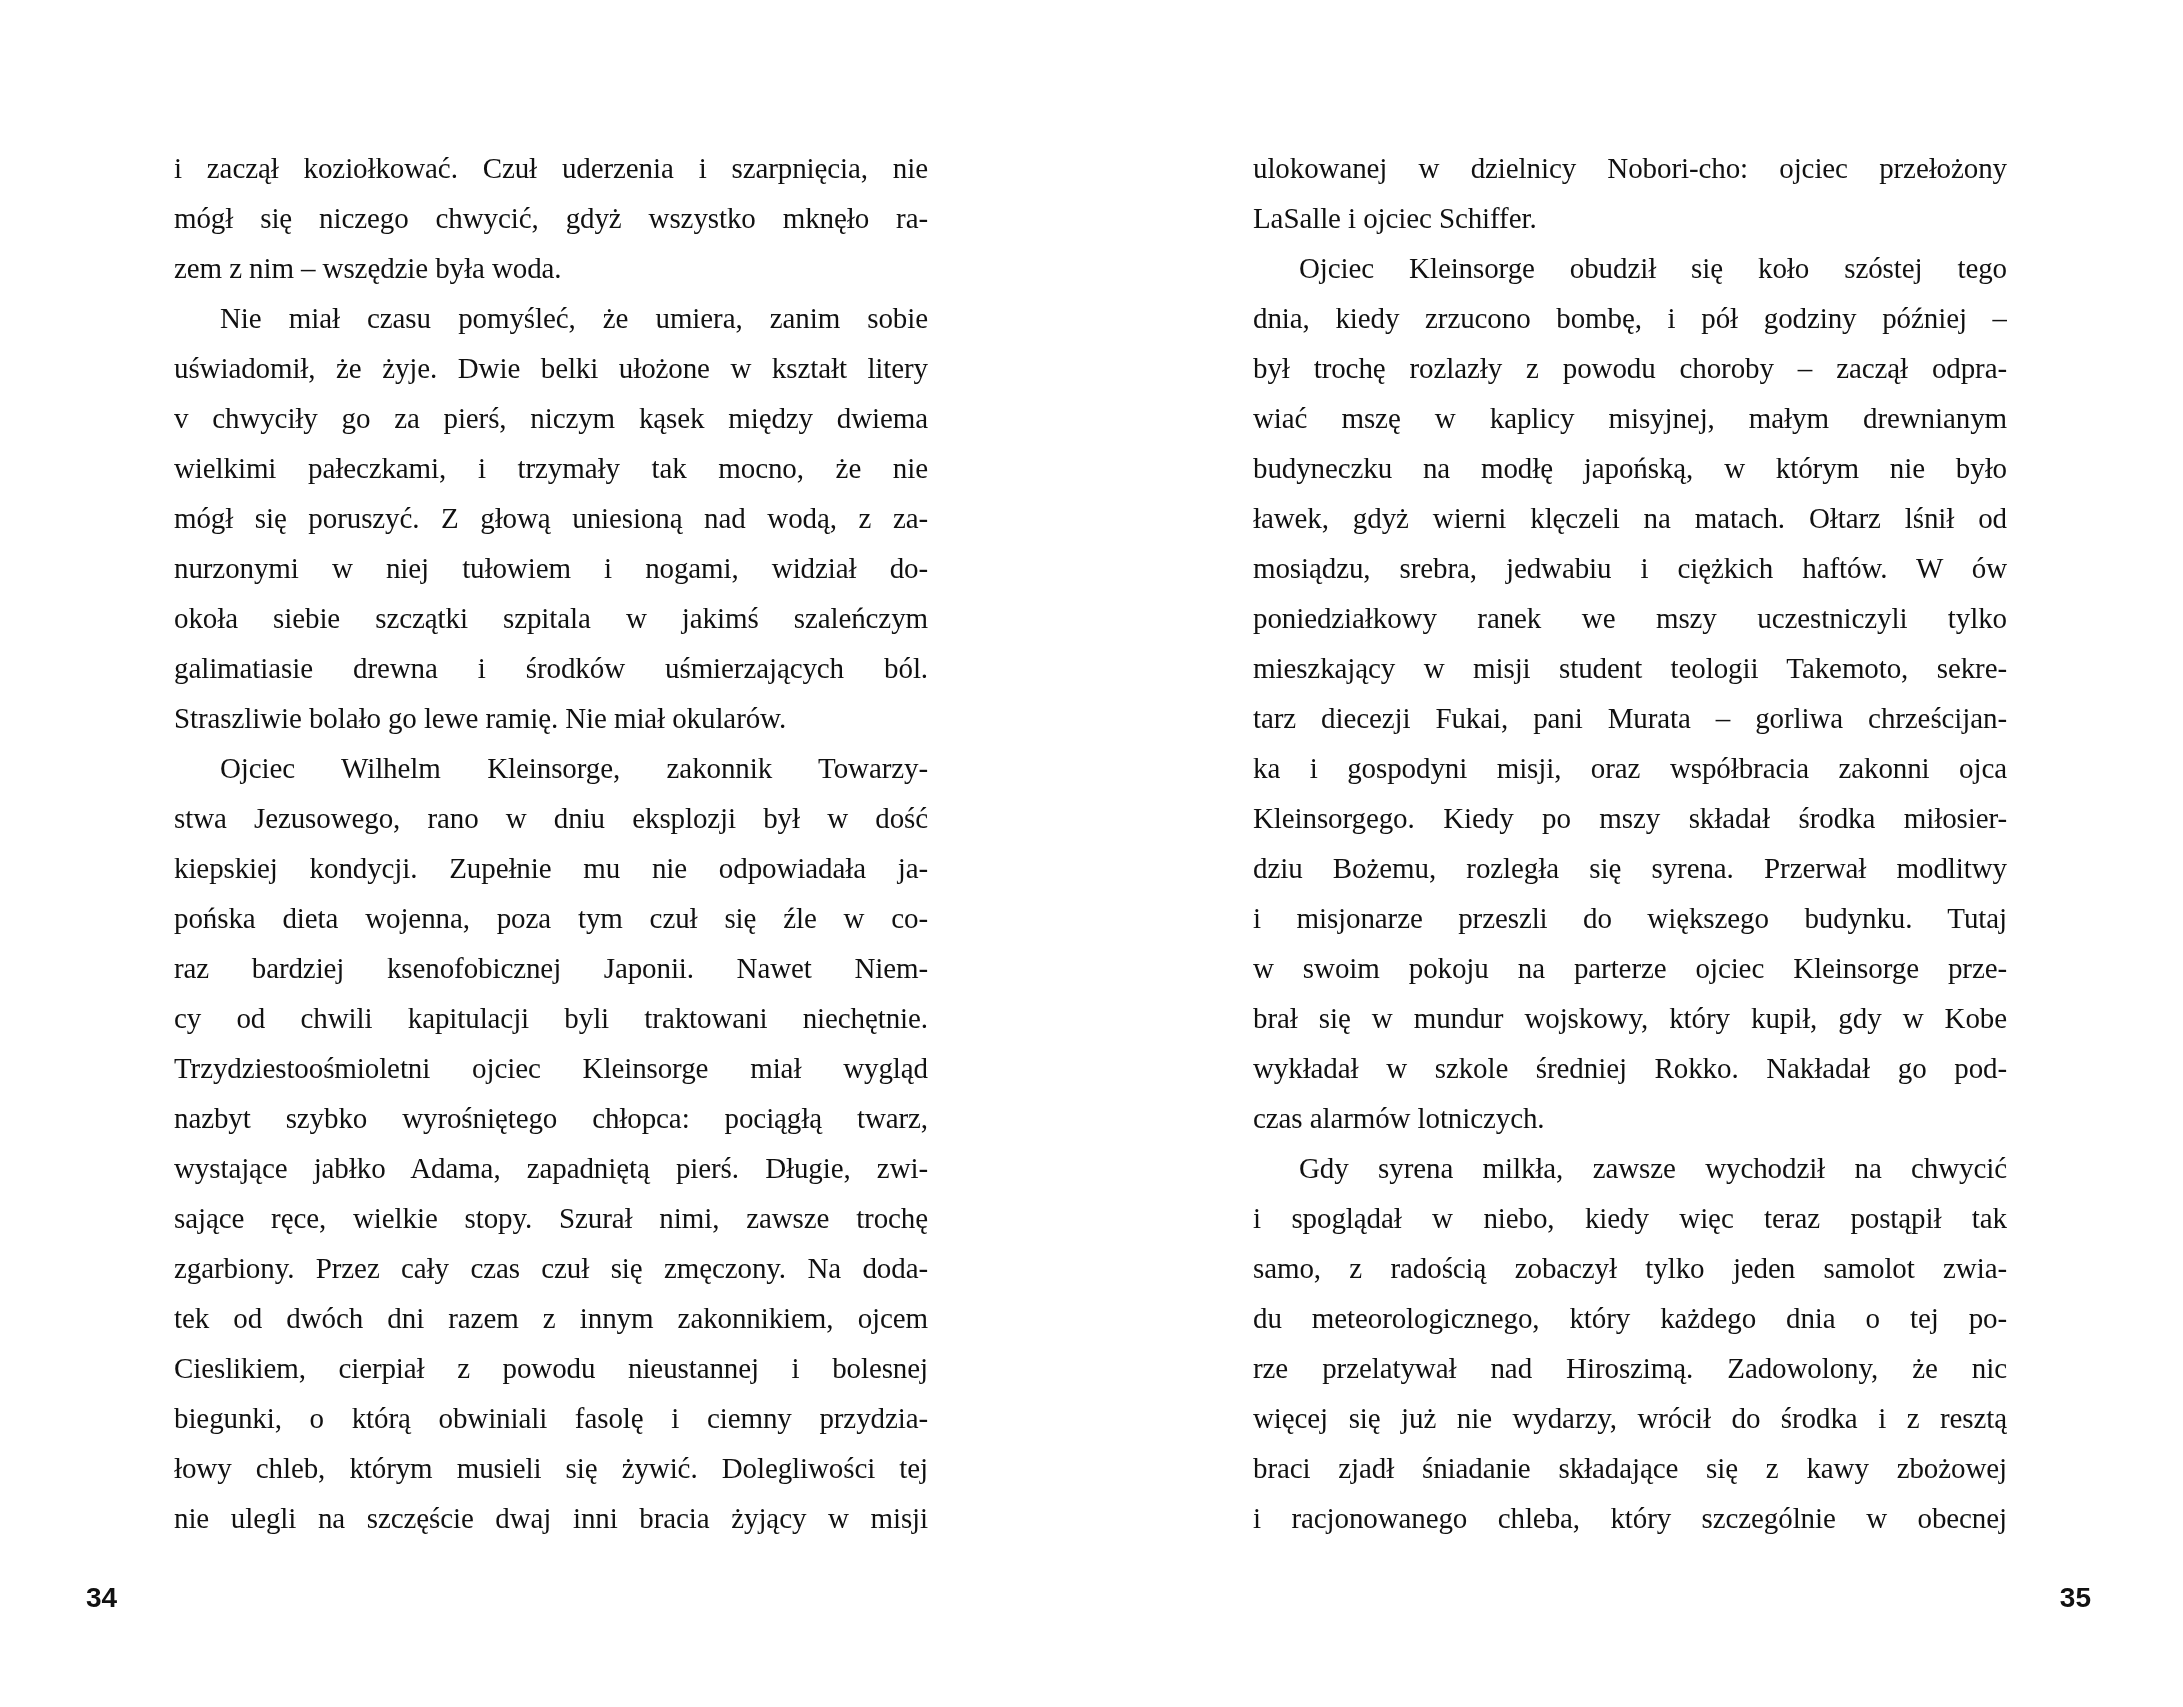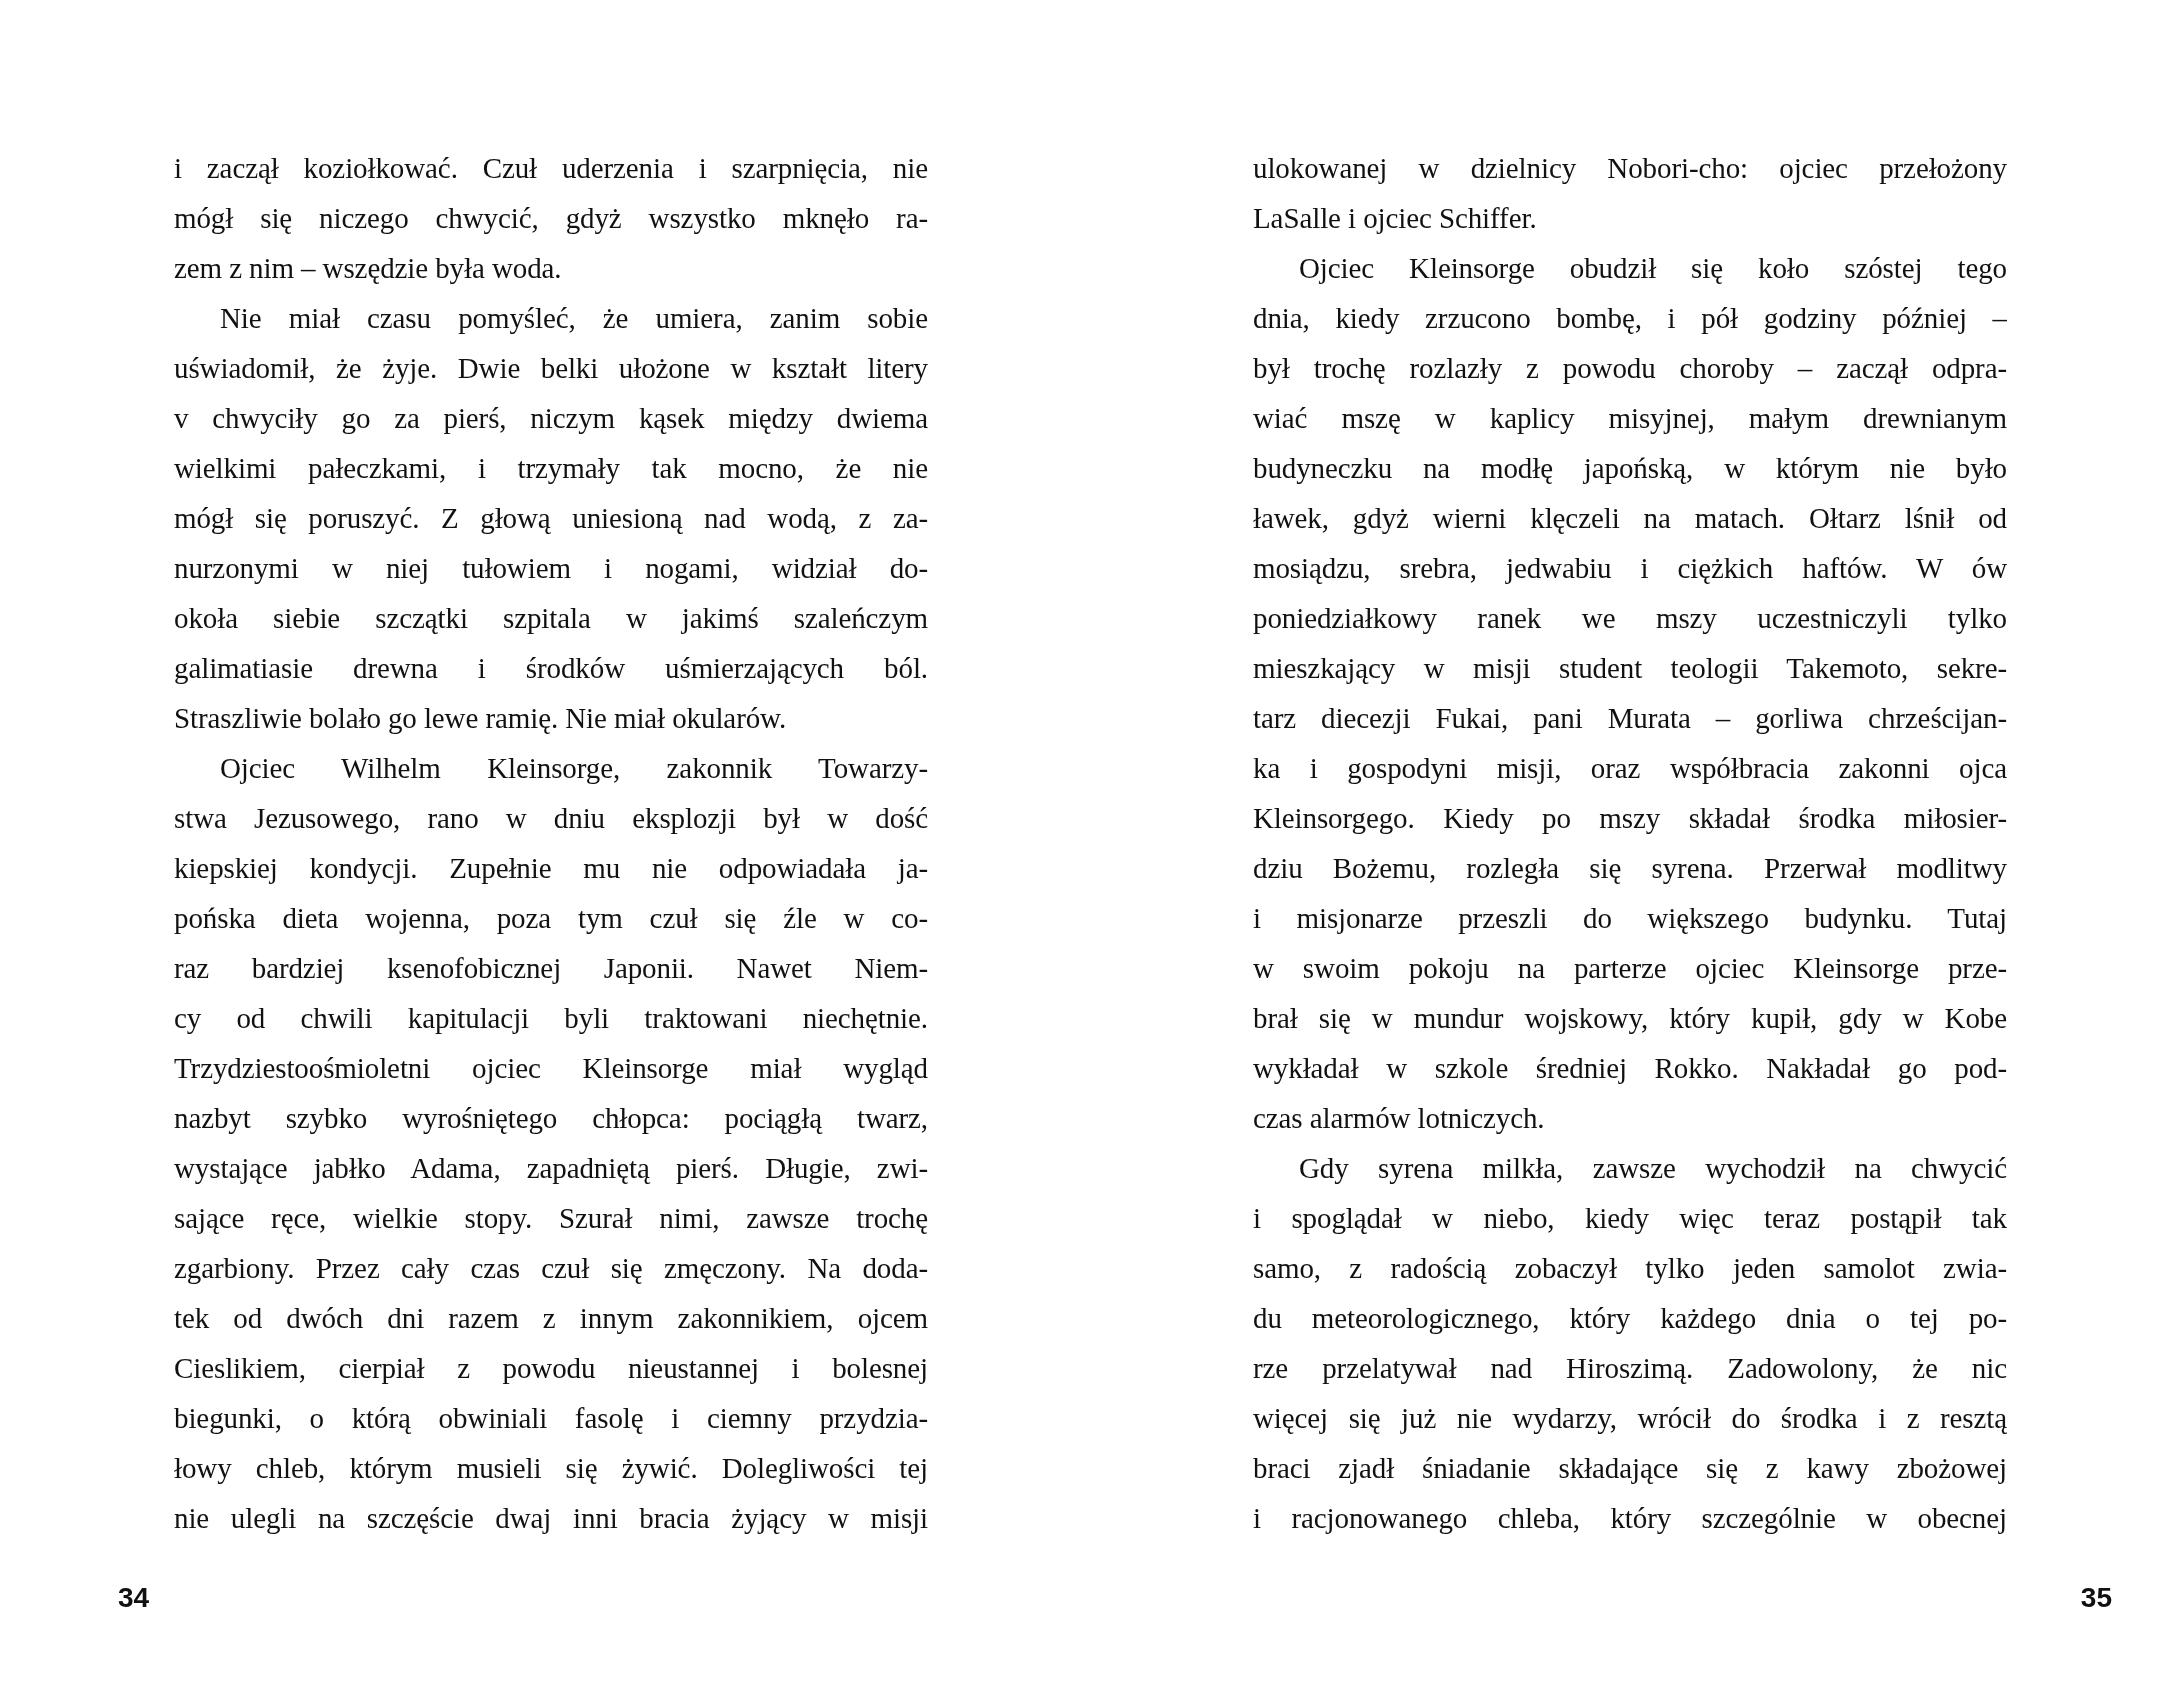--- a/index.html
+++ b/index.html
@@ -44,22 +44,22 @@
   .line.end    { text-align-last: left; }
   .line.indent { text-indent: 46px; }
   .pagenum {
     position: absolute;
     top: 1582px;
     font-family: "Liberation Sans", "DejaVu Sans", sans-serif;
     font-weight: 700;
     font-size: 28px;
     color: #111111;
   }
-  .pagenum.outer-left  { left: 86px; margin-left: 32px; }
-  .pagenum.outer-right { right: 71px; }
+  .pagenum.outer-left  { left: 86px; }
+  .pagenum.outer-right { right: 92px; }
 </style>
 </head>
 <body>
 
 <div class="spread">
 
   <div class="page left">
     <div class="column">
         <div class="line">i zaczął koziołkować. Czuł uderzenia i szarpnięcia, nie</div>
         <div class="line">mógł się niczego chwycić, gdyż wszystko mknęło ra-</div>

